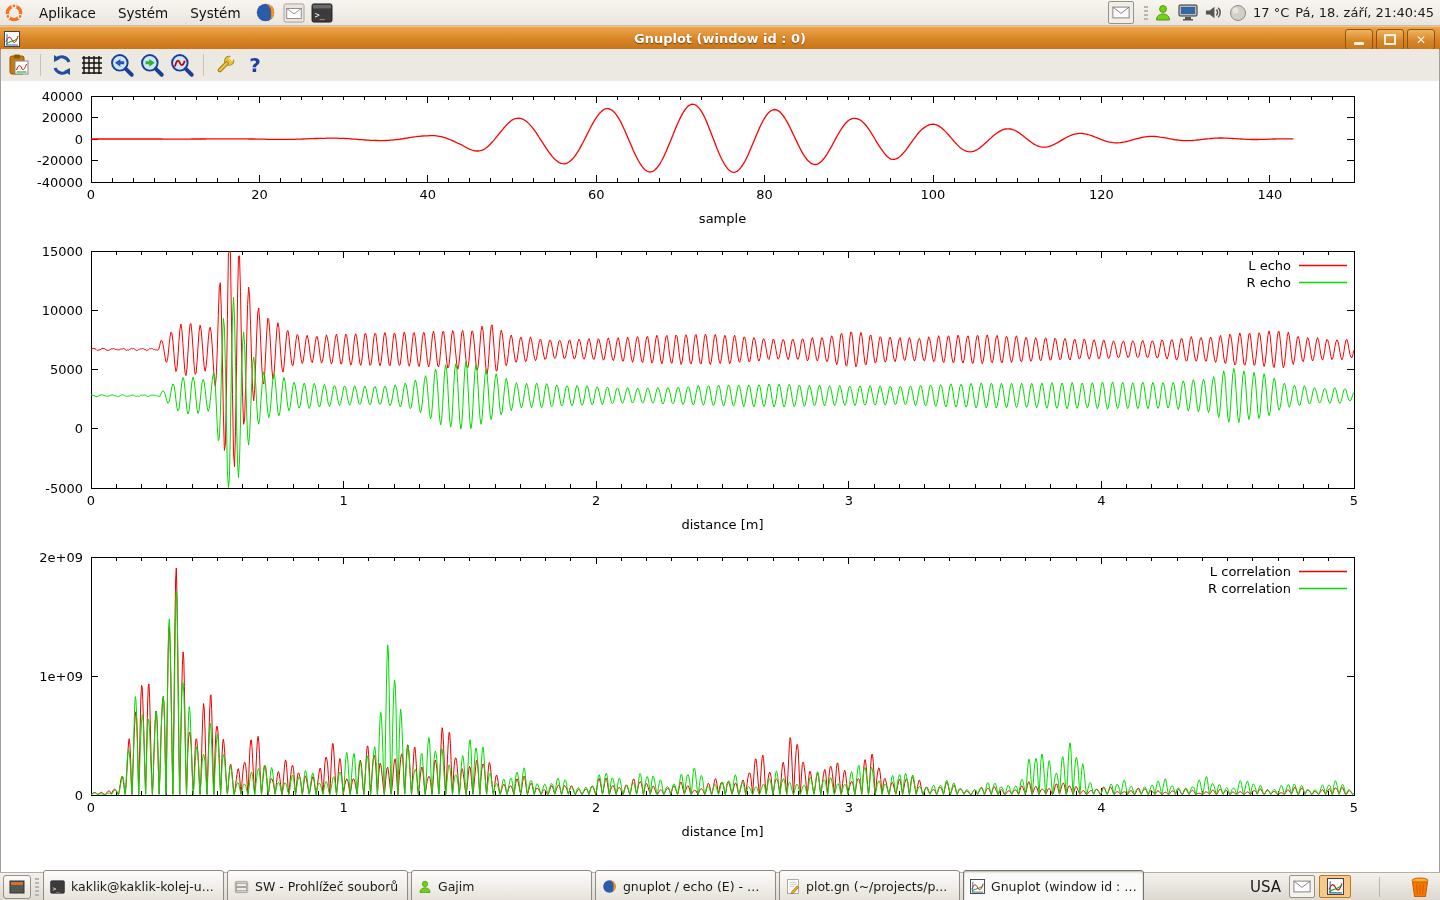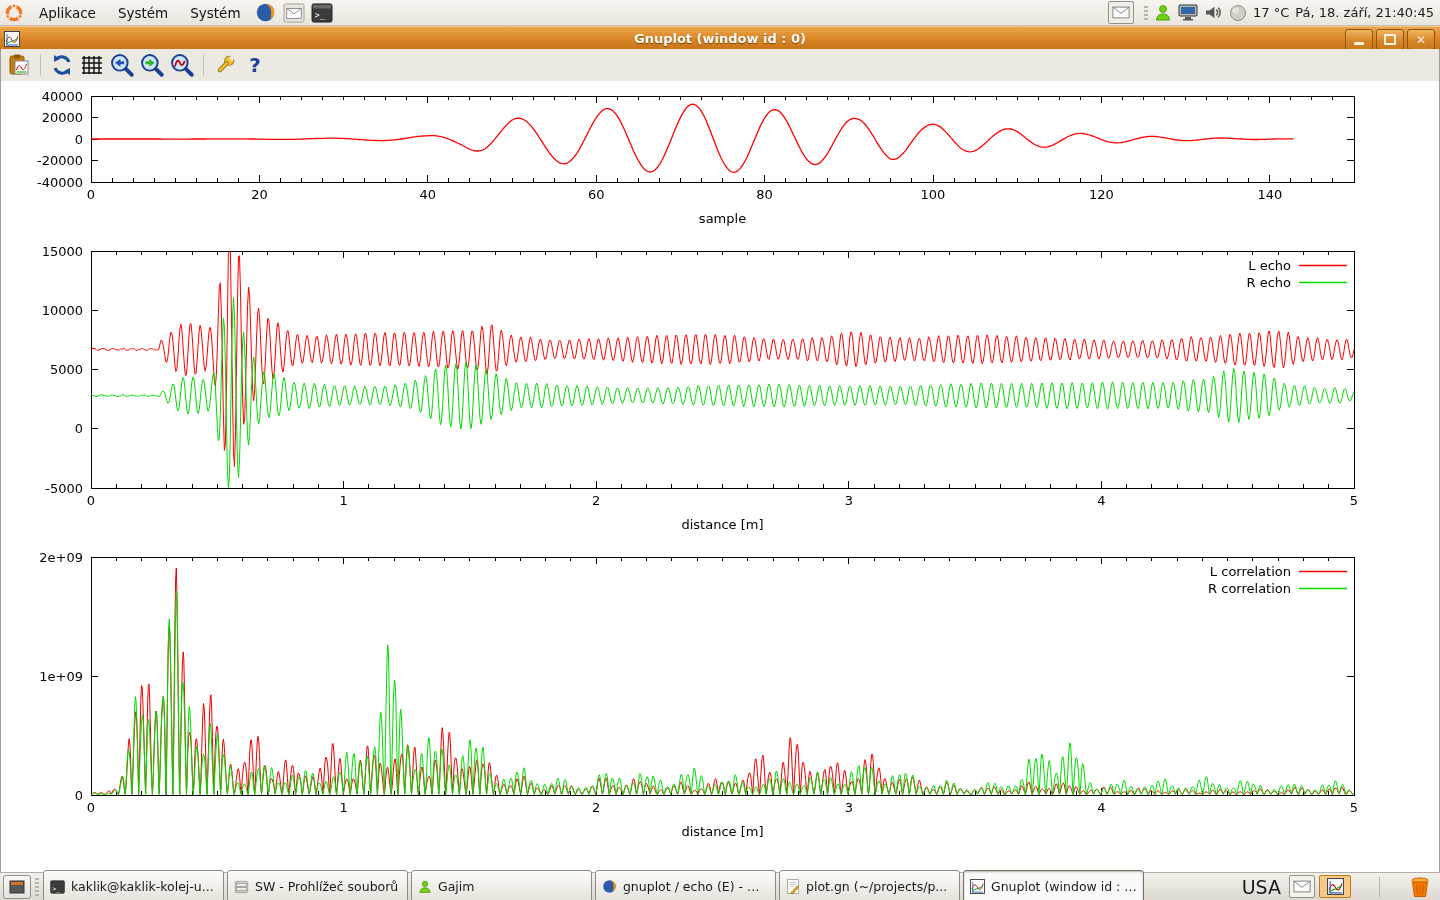--- a/index.html
+++ b/index.html
@@ -47,21 +47,21 @@
     display:flex;align-items:center;z-index:5;}
   .sdbtn{width:26px;height:22px;margin-left:3px;border:1px solid #96928a;border-radius:3px;
     background:linear-gradient(#fbfaf8,#e6e2da);display:flex;align-items:center;justify-content:center;}
   .handle{width:4px;height:18px;margin:0 4px;background:repeating-linear-gradient(#b9b5ad 0 2px,transparent 2px 4px);}
   .taskbtn{width:181px;height:21px;box-sizing:border-box;border:1px solid #8f8b83;border-radius:3px;
     background:linear-gradient(#fdfcfa,#e4e0d8);margin-right:3px;display:flex;align-items:center;
     padding:16px 6px;gap:6px;font-size:12.5px;color:#1a1a1a;}
   .taskbtn span.lbl{white-space:nowrap;overflow:hidden;text-overflow:ellipsis;}
   .taskbtn.active{background:#fafaf8;border-color:#76726a;box-shadow:inset 0 1px 2px #b5b1a9;}
   .tbright{position:absolute;right:0;top:0;height:27px;display:flex;align-items:center;}
-  .kbd{font-size:19px;color:#1a1a1a;margin-right:8px;}
+  .kbd{font-size:15px;color:#1a1a1a;margin-right:8px;}
   .traybtn{width:26px;height:23px;box-sizing:border-box;border:1px solid #96928a;border-radius:2px;
     background:#f5f2ec;display:flex;align-items:center;justify-content:center;margin-right:4px;}
   .traybtn.hl{background:#f7c887;border-color:#b97a1a;width:32px;}
   .vsep{width:1px;height:20px;background:#b9b5ad;margin:0 28px 0 24px;}
   .trash{width:24px;height:24px;margin-right:8px;display:flex;align-items:center;justify-content:center;}
 </style>
 </head>
 <body>
 
 <div class="screen">

